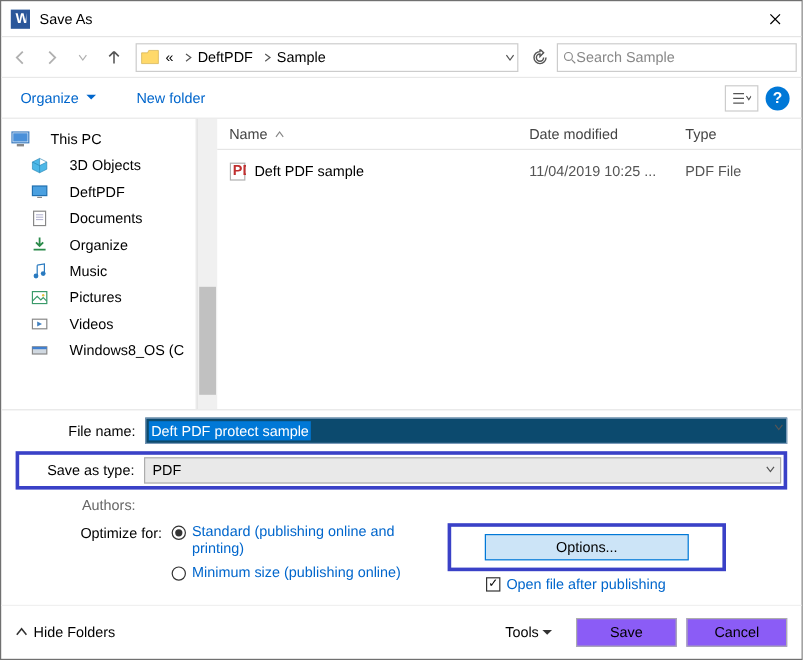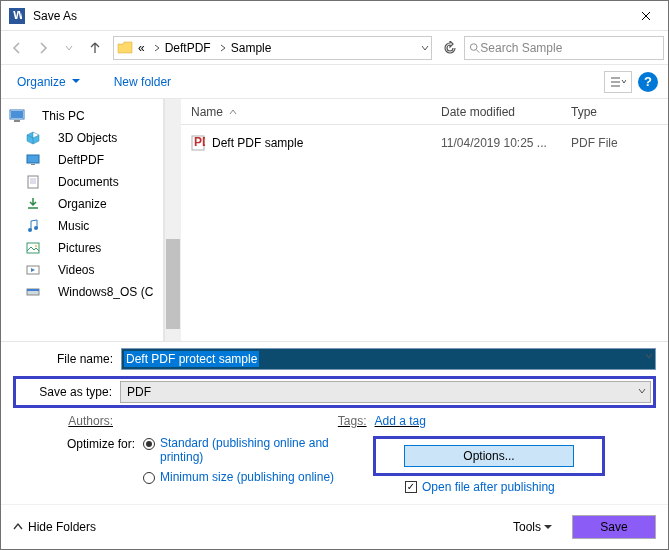--- a/index.html
+++ b/index.html
@@ -47,21 +47,21 @@
 .fieldrow { display:flex; align-items:center; margin-bottom:6px; }
 .fieldrow .lbl { width:108px; text-align:right; padding-right:8px; color:#000; }
 .fieldrow .ctrl { flex:1; }
 .filename { height:22px; border:1px solid #7a99b8; background:#0c4a6e; display:flex; align-items:center; padding:0 18px 0 2px; position:relative; }
 .filename .sel { background:#0078d7; color:#fff; padding:1px 2px; }
 .filename .dd { position:absolute; right:2px; top:3px; }
 .savetype { flex:1; height:22px; border:1px solid #adadad; background:#e9e9e9; display:flex; align-items:center; padding:0 18px 0 6px; position:relative; }
 .savetype .dd { position:absolute; right:4px; top:5px; }
 .hl-type { border:3px solid #3a41c7; padding:2px; display:flex; align-items:center; margin-bottom:6px; }
 .meta { display:flex; margin-top:4px; }
-.meta .col { flex:1; display:flex;text-decoration:underline; }
+.meta .col { flex:1; display:flex; }
 .meta .mlbl { width:108px; text-align:right; padding-right:8px; color:#666; }
 .meta .mval { color:#0066cc; }
 .optrow { display:flex; margin-top:8px; }
 .optrow .olbl { width:130px; text-align:right; padding-right:8px; color:#000; padding-top:1px; }
 .optrow .radios { width:230px; }
 .radio { display:flex; align-items:flex-start; gap:5px; margin-bottom:6px; }
 .radio .rb { width:12px; height:12px; border:1px solid #333; border-radius:50%; margin-top:2px; display:flex; align-items:center; justify-content:center; flex-shrink:0; }
 .radio .rb.on::after { content:""; width:6px; height:6px; background:#333; border-radius:50%; }
 .radio .rlbl { color:#0066cc; line-height:14px; }
 .rightcol { flex:1; }
@@ -310,24 +310,20 @@
             <svg width="8" height="8" viewBox="0 0 8 8">
               <path d="M1 2 L4 6 L7 2" fill="none" stroke="#555" stroke-width="1"></path>
             </svg>
           </div>
       </div>
     </div>
     <div class="meta">
       <div class="col">
           <div class="mlbl">Authors:</div>
         </div>
-      <div class="col">
-          <div style="width:40px;text-align:right;padding-right:8px;color:#666">Tags:</div>
-          <div class="mval">Add a tag</div>
-        </div>
     </div>
     <div class="optrow">
       <div class="olbl">Optimize for:</div>
       <div class="radios">
         <div class="radio">
           <div class="rb on"></div>
           <div class="rlbl">Standard (publishing online and printing)</div>
         </div>
         <div class="radio">
           <div class="rb"></div>
@@ -355,14 +351,17 @@
         </svg>
       <span>Hide Folders</span>
     </div>
     <div class="spacer"></div>
     <div class="tools">
         <span>Tools</span>
       </div>
     <div class="btn">
         <span>Save</span>
       </div>
+    <div class="btn">
+        <span>Cancel</span>
+      </div>
   </div>
 </div>
 
 </body></html>

